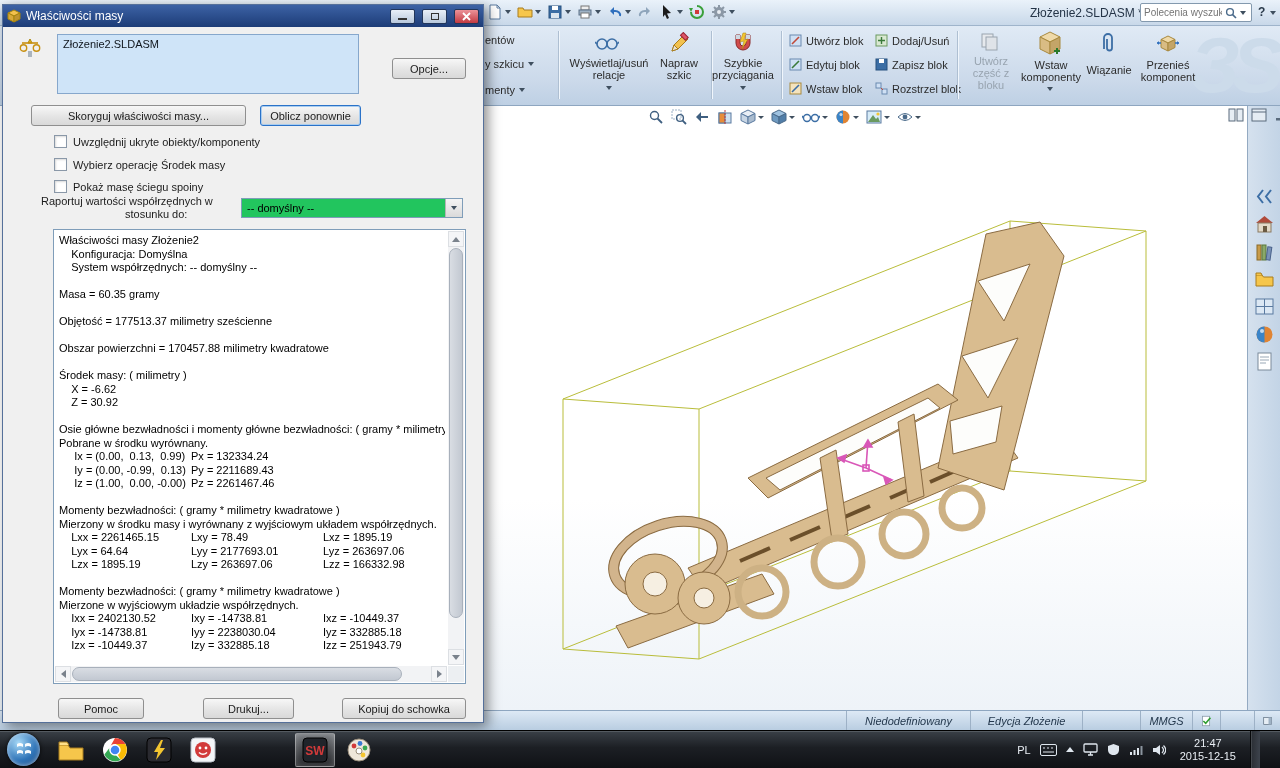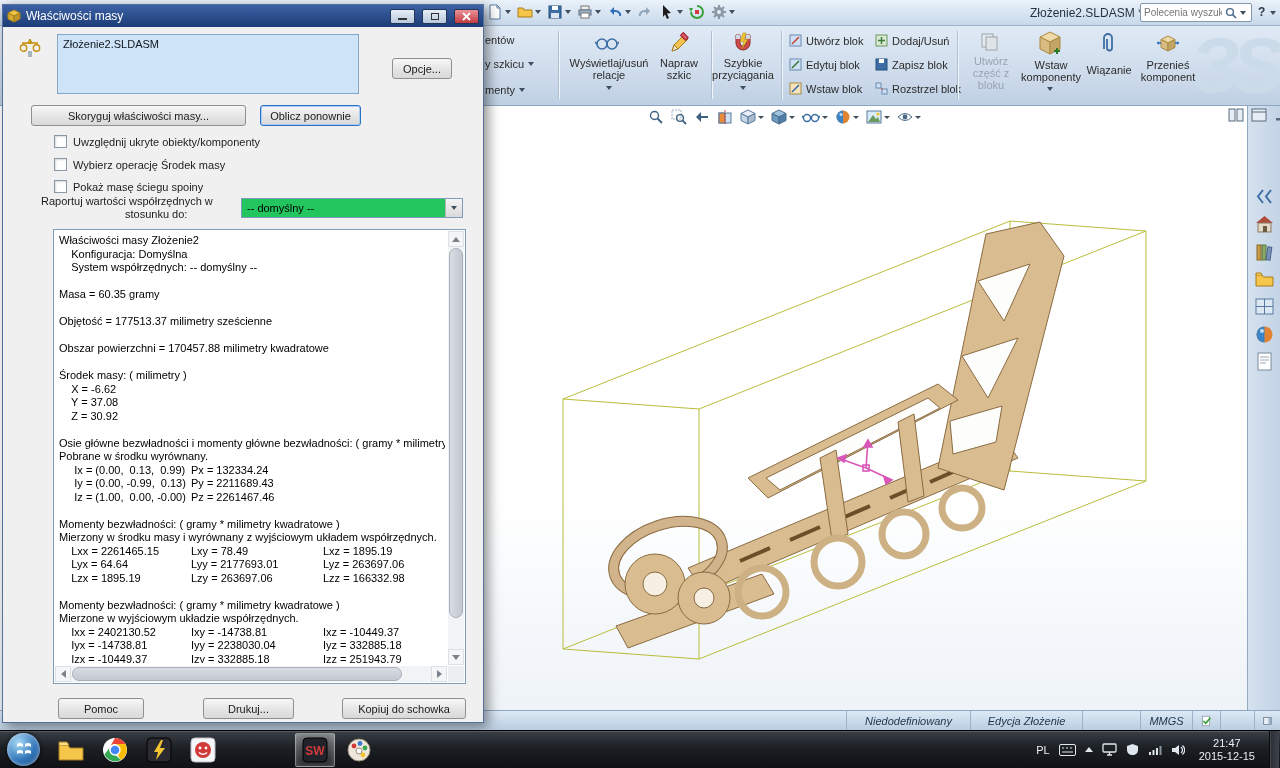--- a/index.html
+++ b/index.html
@@ -103,21 +103,21 @@
              background:linear-gradient(#3a4047,#1c1f24 45%,#0f1115);
              border-top:1px solid #000; box-shadow:inset 0 1px 0 rgba(255,255,255,.14);
              display:flex; align-items:center; z-index:20; }
   #start-orb { width:33px; height:33px; margin:0 9px 0 7px; border-radius:50%;
                background:radial-gradient(circle at 35% 30%, #a8daf8, #2f74b8 55%, #123f75);
                box-shadow:inset 0 0 5px rgba(255,255,255,.65), 0 0 4px rgba(0,0,0,.8);
                display:flex; align-items:center; justify-content:center; }
   .tb-icon { width:40px; height:34px; display:flex; align-items:center; justify-content:center; border-radius:2px; margin:0 2px; }
   .tb-icon.active { background:linear-gradient(rgba(255,255,255,.32),rgba(255,255,255,.08));
                     border:1px solid rgba(255,255,255,.4); box-shadow:inset 0 0 7px rgba(255,255,255,.25); }
-  #tray { margin-left:auto; display:flex; align-items:center; gap:9px; color:#e9eef4; font-size:11px; padding-right:1px; }
+  #tray { margin-left:auto; display:flex; align-items:center; gap:9px; color:#e9eef4; font-size:11px; padding-right:20px; }
   #clock { text-align:center; line-height:13px; margin:0 5px; }
   #show-desktop { width:10px; height:38px; background:linear-gradient(90deg,#2a2e34,#3d434c);
                   border-left:1px solid #07090b; box-shadow:inset 1px 0 0 rgba(255,255,255,.12); }
   .tray-up { width:0;height:0;border-left:4px solid transparent;border-right:4px solid transparent;border-bottom:5px solid #dfe6ee; }
 </style>
 </head>
 <body>
 
 <div id="screen">
 
@@ -577,21 +577,21 @@
         <polygon points="11,2 13,6 9,6" fill="#e8b820" stroke="#a8850d"></polygon>
         <line x1="3" y1="6" x2="19" y2="6" stroke="#c89010" stroke-width="1.6"></line>
         <circle cx="4.5" cy="11" r="3.2" fill="none" stroke="#c89010" stroke-width="1.4"></circle>
         <circle cx="17.5" cy="11" r="3.2" fill="none" stroke="#c89010" stroke-width="1.4"></circle>
         <rect x="9" y="14" width="4" height="6" fill="#aab4be"></rect>
       </svg>
 
     <div id="doc-list">
       <span>Złożenie2.SLDASM</span>
     </div>
-    <div class="btn" style="left:389px;top:53px;width:60px;">Opcje...</div>
+    <div class="btn" style="left:389px;top:53px;width:74px;">Opcje...</div>
 
     <div class="btn" style="left:28px;top:100px;width:215px;">Skoryguj właściwości masy...</div>
     <div class="btn focus" style="left:257px;top:100px;width:101px;">Oblicz ponownie</div>
 
     <div class="chk-row" style="left:51px;top:130px;">
       <div class="chk-box"></div>
       <span>Uwzględnij ukryte obiekty/komponenty</span>
     </div>
     <div class="chk-row" style="left:51px;top:153px;">
       <div class="chk-box"></div>
@@ -620,21 +620,20 @@
           <div class="res-line">    System współrzędnych: -- domyślny --</div>
           <div class="res-line">&nbsp;</div>
           <div class="res-line">Masa = 60.35 gramy</div>
           <div class="res-line">&nbsp;</div>
           <div class="res-line">Objętość = 177513.37 milimetry sześcienne</div>
           <div class="res-line">&nbsp;</div>
           <div class="res-line">Obszar powierzchni = 170457.88 milimetry kwadratowe</div>
           <div class="res-line">&nbsp;</div>
           <div class="res-line">Środek masy: ( milimetry )</div>
           <div class="res-line">    X = -6.62</div>
-          <div class="res-line">    Y = 37.08</div>
           <div class="res-line">    Z = 30.92</div>
           <div class="res-line">&nbsp;</div>
           <div class="res-line">Osie główne bezwładności i momenty główne bezwładności: ( gramy * milimetry kwa</div>
           <div class="res-line">Pobrane w środku wyrównany.</div>
           <div class="res-line"><span class="res-cell">     Ix = (0.00,  0.13,  0.99)</span><span class="res-cell">Px = 132334.24</span></div>
           <div class="res-line"><span class="res-cell">     Iy = (0.00, -0.99,  0.13)</span><span class="res-cell">Py = 2211689.43</span></div>
           <div class="res-line"><span class="res-cell">     Iz = (1.00,  0.00, -0.00)</span><span class="res-cell">Pz = 2261467.46</span></div>
           <div class="res-line">&nbsp;</div>
           <div class="res-line">Momenty bezwładności: ( gramy * milimetry kwadratowe )</div>
           <div class="res-line">Mierzony w środku masy i wyrównany z wyjściowym układem współrzędnych.</div>

